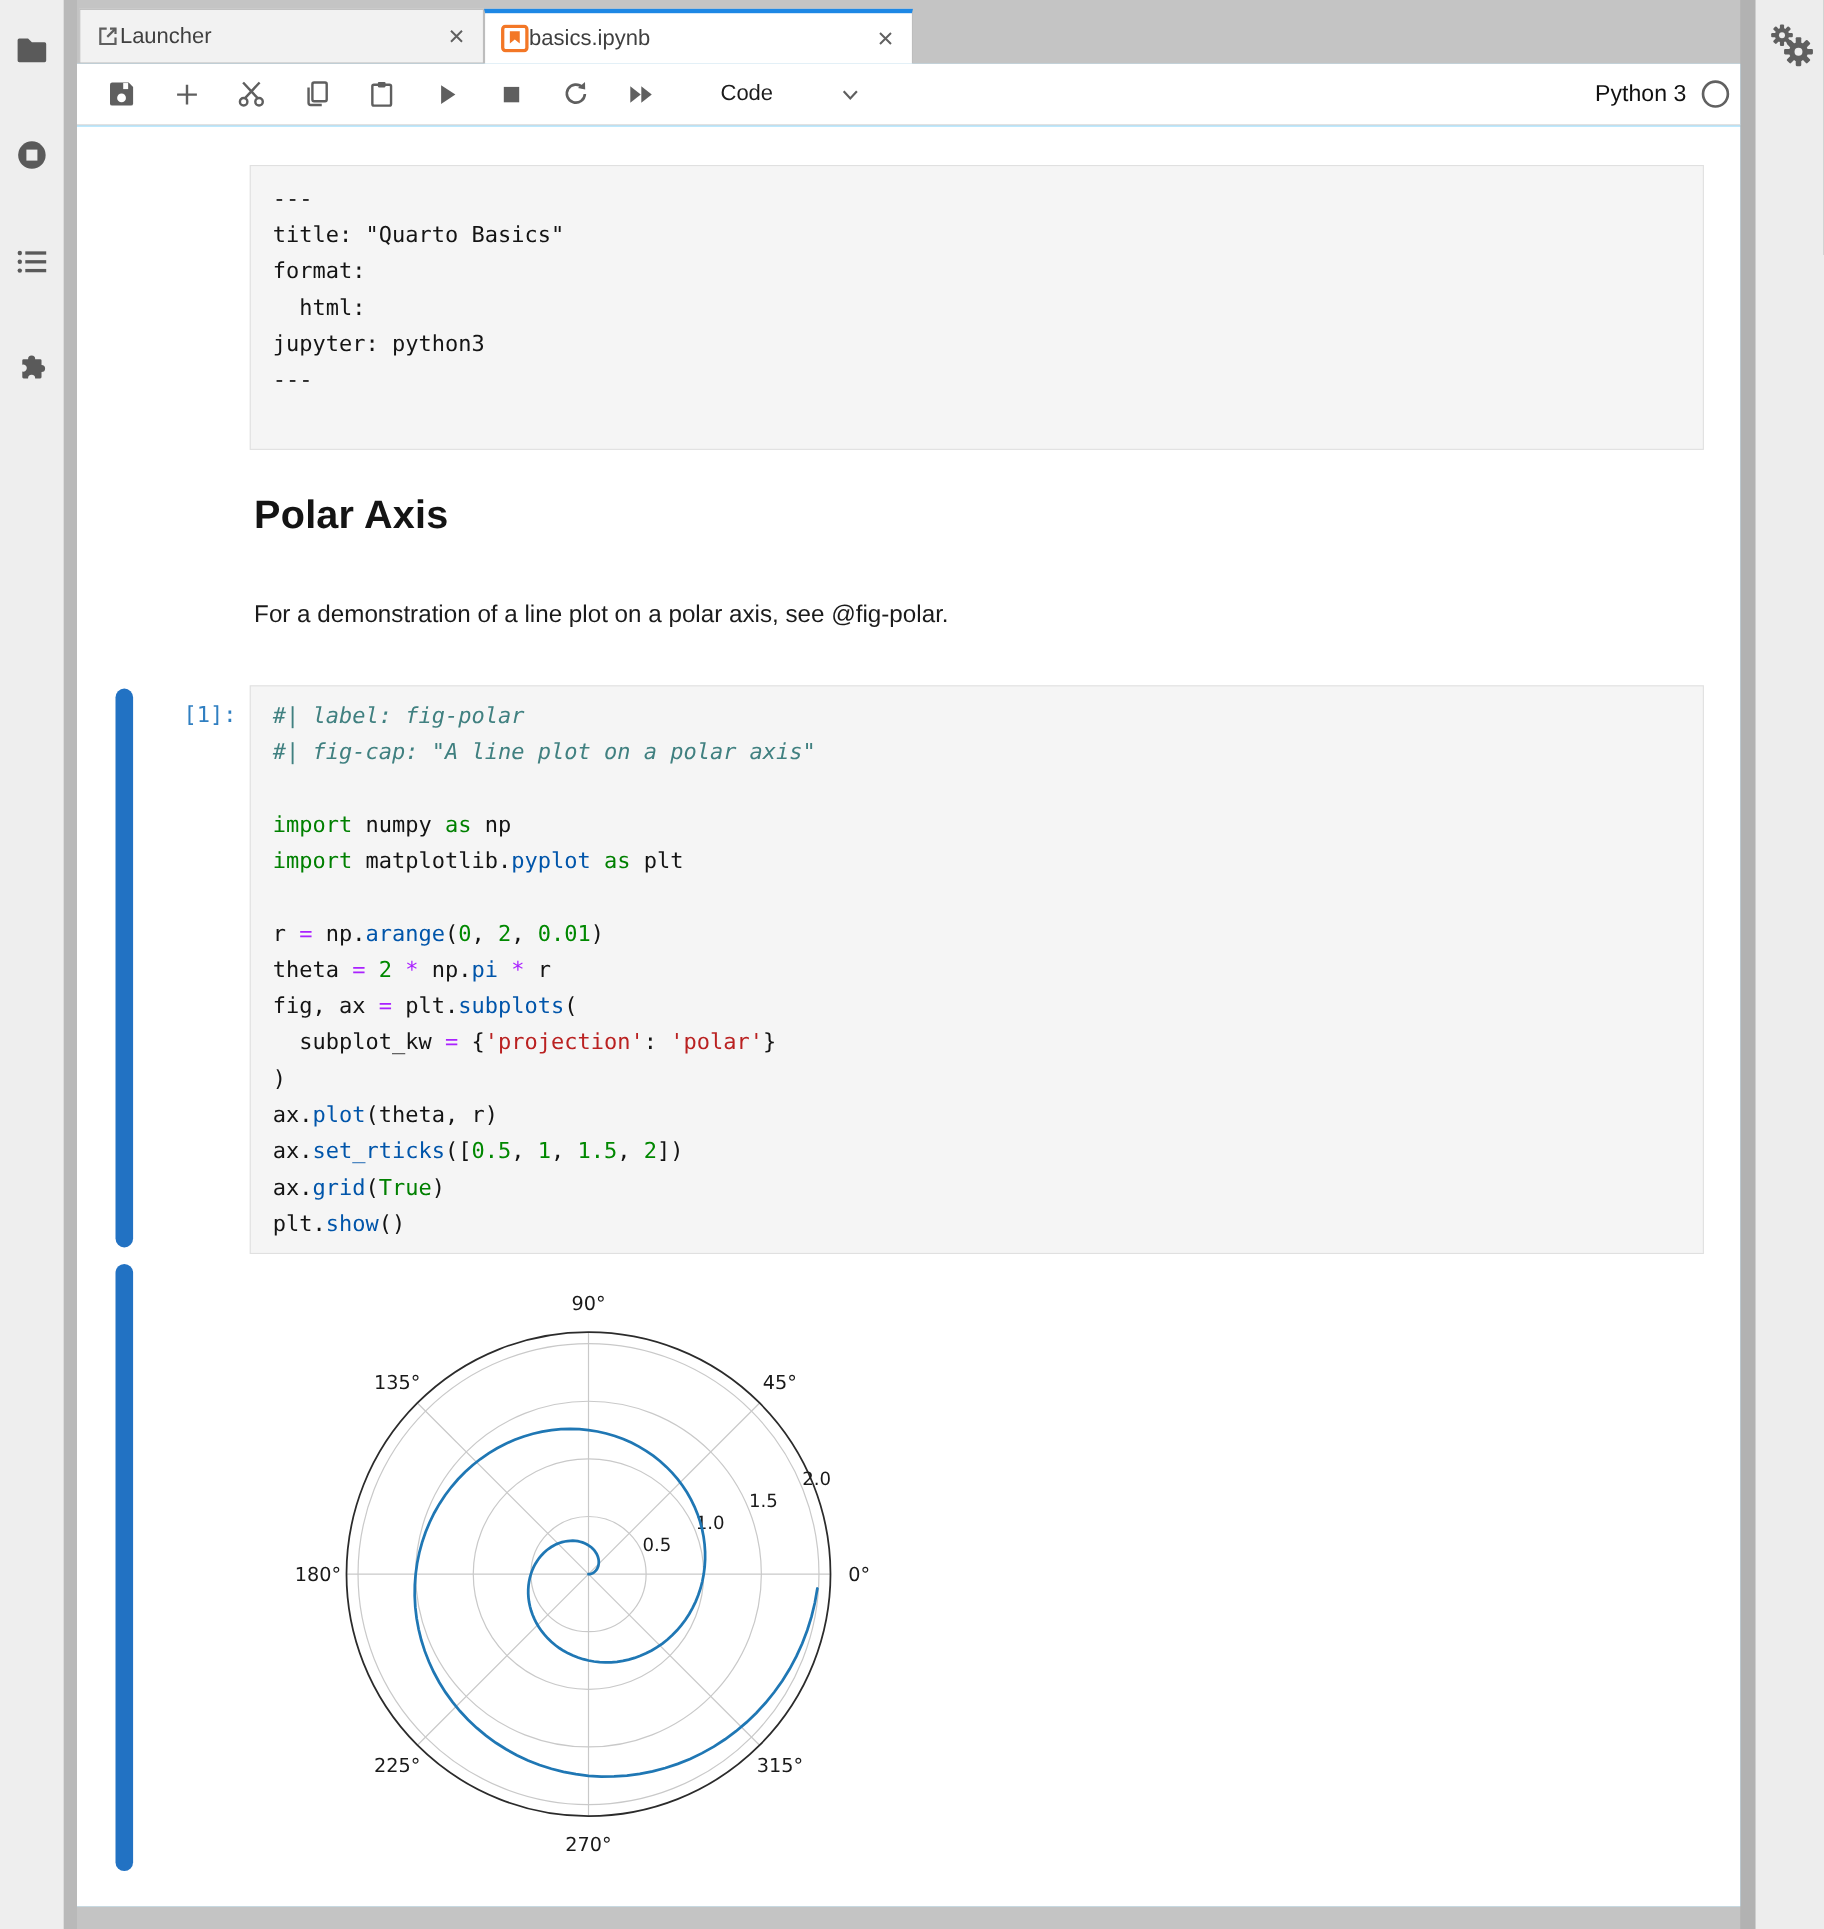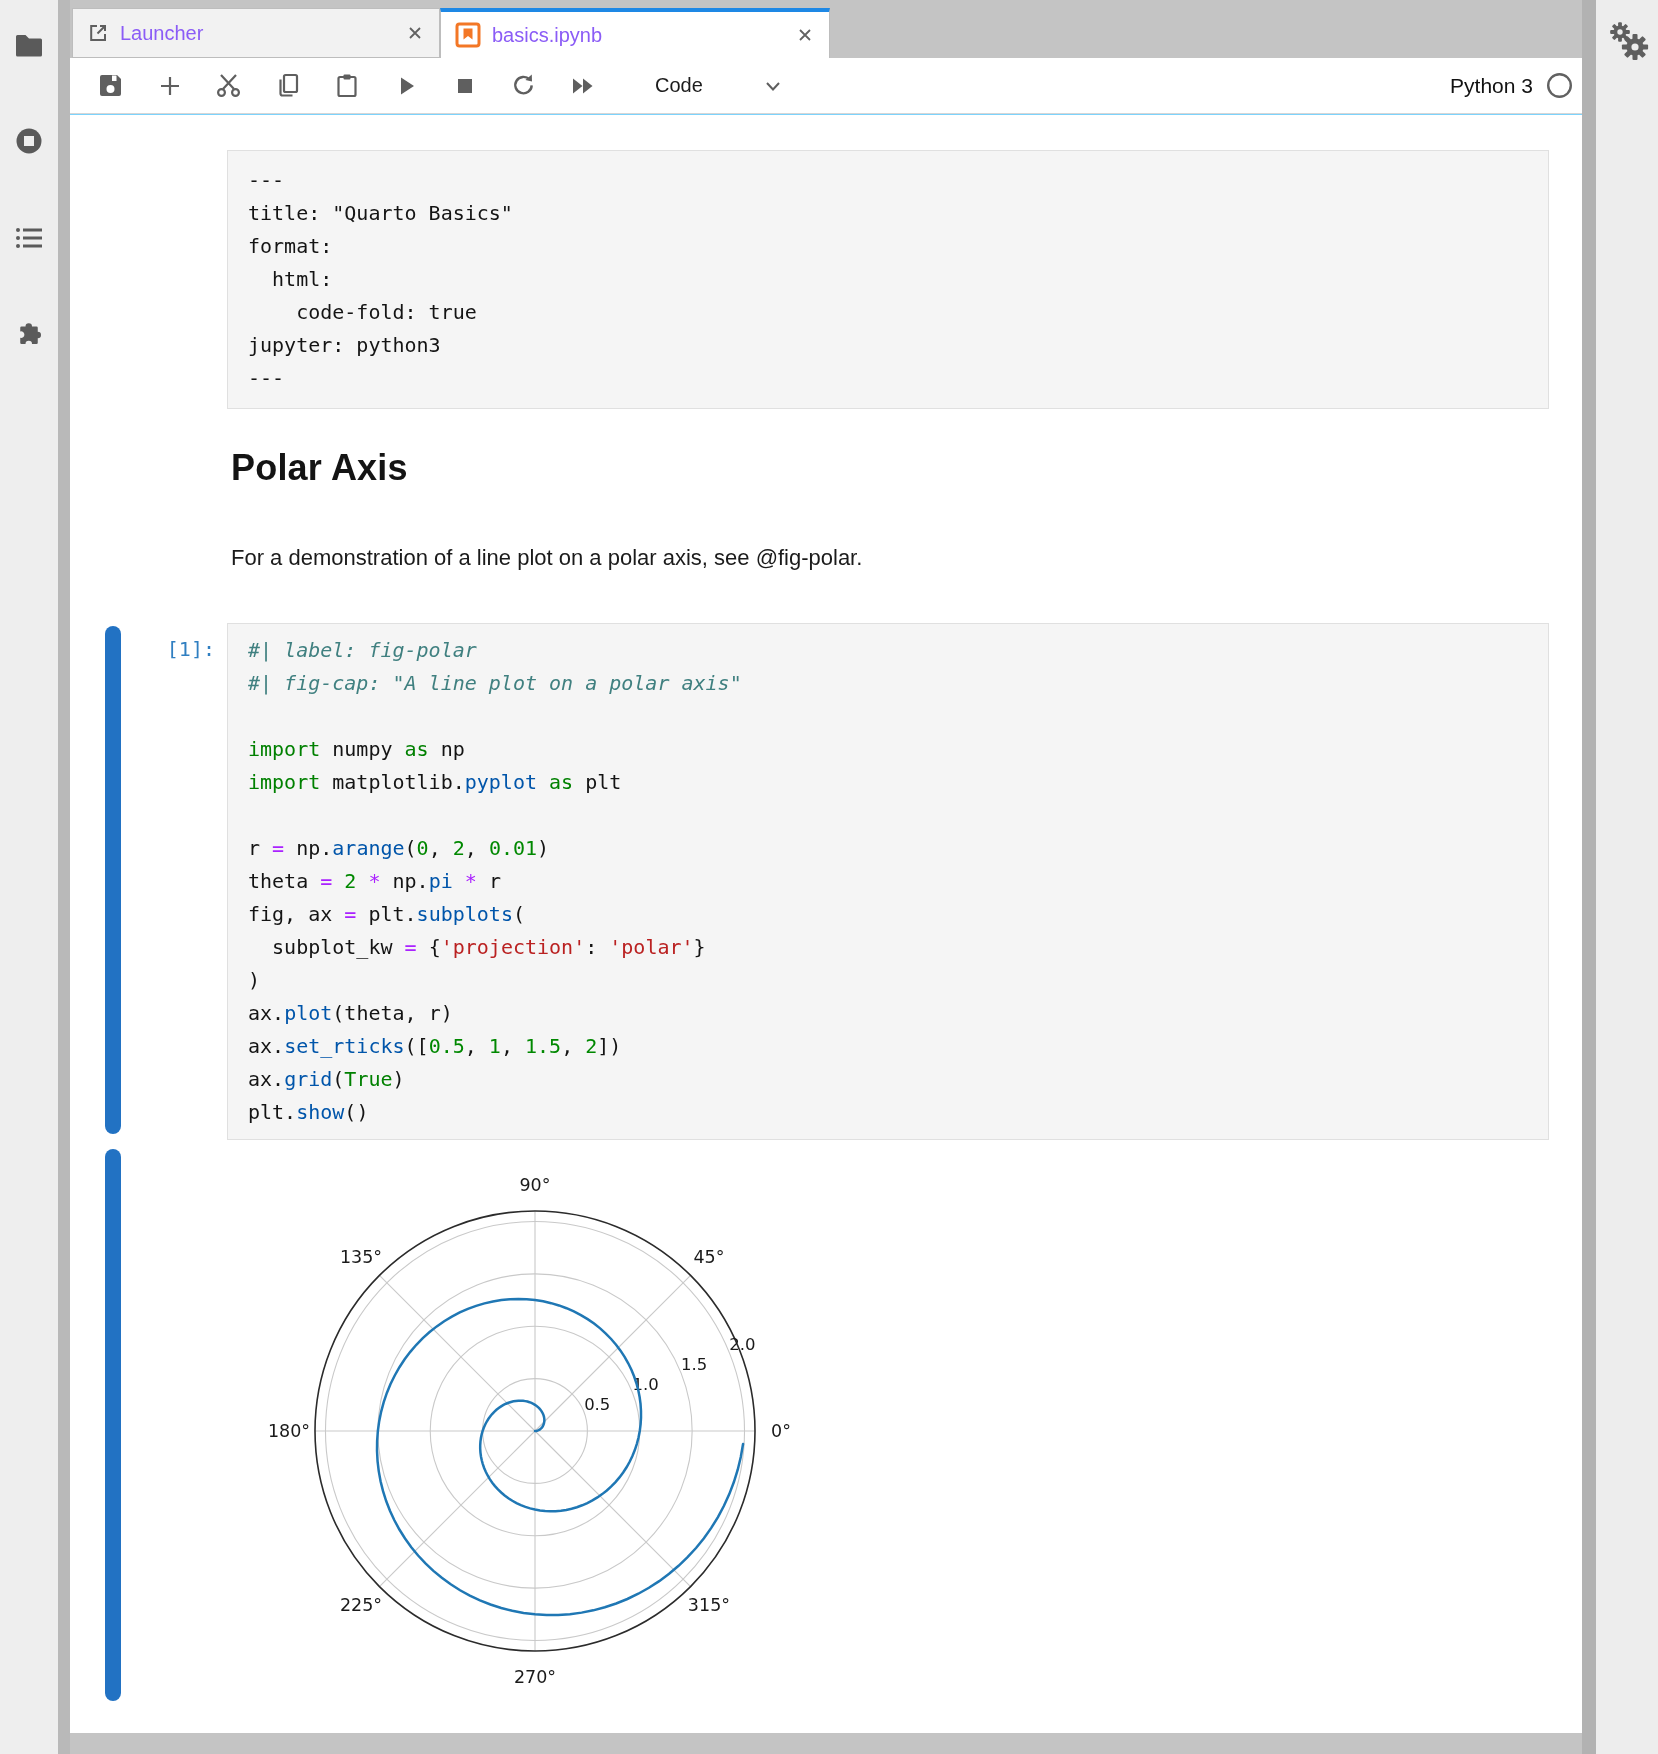--- a/index.html
+++ b/index.html
@@ -12,21 +12,21 @@
   }
   
   .left-sidebar { position:absolute; left:0; top:0; width:58px; height:1754px; background:#eeeeee; }
   .gap-left  { position:absolute; left:58px;  top:0; width:12px; height:1754px; background:#b9b9b9; }
   .gap-right { position:absolute; left:1582px; top:0; width:14px; height:1754px; background:#b2b2b2; }
   .right-sidebar { position:absolute; left:1596px; top:0; width:62px; height:1754px; background:#ededed; }
   .sidebar-btn { position:absolute; left:13px; width:32px; height:32px; display:flex; align-items:center; justify-content:center; }
   .rs-btn { position:absolute; left:10px; top:20px; width:46px; height:46px; }
 
   
-  .tab { position:absolute; top:8px; height:50px; display:flex; align-items:center; gap:11px; padding:0 14px; font-size:20px; color:#8b5cf6; cursor:default; }
+  .tab { position:absolute; top:8px; height:50px; display:flex; align-items:center; padding:0 14px; font-size:20px; color:#404040; cursor:default; }
   .tab-launcher { left:72px; width:368px; background:#f2f2f2; border:1px solid #bdbdbd; }
   .tab-active   { left:440px; width:390px; background:#ffffff; border-left:1px solid #bdbdbd; border-right:1px solid #bdbdbd; border-top:4px solid #1e88e5; }
   .tab .title { flex:1 1 auto; white-space:nowrap; overflow:hidden; }
   .tab-close { width:20px; height:20px; flex:0 0 auto; }
   .tabline { position:absolute; left:72px; top:57px; width:368px; height:1px; background:#bdbdbd; }
 
   
   .main-panel { position:absolute; left:70px; top:58px; width:1512px; height:1675px; background:#7dd3fc; }
   .toolbar { position:absolute; left:0; top:0; width:1512px; height:56px; background:#fff; border-bottom:1px solid #d6d6d6; display:flex; align-items:center; padding-left:26px; }
   .tb-btn { width:29px; height:29px; margin-right:30px; display:flex; align-items:center; justify-content:center; flex:0 0 auto; }
@@ -227,21 +227,21 @@
       <div class="kernel-area">
         <span>Python 3</span>
         <svg width="27" height="27" viewBox="0 0 27 27">
           <circle cx="13.5" cy="13.5" r="11.3" stroke="#616161" stroke-width="2.4" fill="none"></circle>
         </svg>
       </div>
     </div>
 
     <div class="content">
 
-      <div class="cell-box raw-box" id="raw-cell"><div class="cm-line">---</div><div class="cm-line">title: "Quarto Basics"</div><div class="cm-line">format:</div><div class="cm-line">  html:</div><div class="cm-line">    code-fold: true</div><div class="cm-line">jupyter: python3</div><div class="cm-line">---</div></div>
+      <div class="cell-box raw-box" id="raw-cell"><div class="cm-line">---</div><div class="cm-line">title: "Quarto Basics"</div><div class="cm-line">format:</div><div class="cm-line">  html:</div><div class="cm-line">jupyter: python3</div><div class="cm-line">---</div></div>
 
       <div>
         <h2 class="md-heading">Polar Axis</h2>
         <p class="md-para">For a demonstration of a line plot on a polar axis, see @fig-polar.</p>
       </div>
 
       <div class="collapser collapser-input"></div>
       <div class="in-prompt">[1]:</div>
       <div class="cell-box code-box" id="code-cell"><div class="cm-line"><span class="tok-c">#| label: fig-polar</span></div><div class="cm-line"><span class="tok-c">#| fig-cap: "A line plot on a polar axis"</span></div><div class="cm-line"></div><div class="cm-line"><span class="tok-k">import</span><span class="tok-v"> numpy </span><span class="tok-k">as</span><span class="tok-v"> np</span></div><div class="cm-line"><span class="tok-k">import</span><span class="tok-v"> matplotlib.</span><span class="tok-p">pyplot</span><span class="tok-v"> </span><span class="tok-k">as</span><span class="tok-v"> plt</span></div><div class="cm-line"></div><div class="cm-line"><span class="tok-v">r </span><span class="tok-o">=</span><span class="tok-v"> np.</span><span class="tok-p">arange</span><span class="tok-v">(</span><span class="tok-n">0</span><span class="tok-v">, </span><span class="tok-n">2</span><span class="tok-v">, </span><span class="tok-n">0.01</span><span class="tok-v">)</span></div><div class="cm-line"><span class="tok-v">theta </span><span class="tok-o">=</span><span class="tok-v"> </span><span class="tok-n">2</span><span class="tok-v"> </span><span class="tok-o">*</span><span class="tok-v"> np.</span><span class="tok-p">pi</span><span class="tok-v"> </span><span class="tok-o">*</span><span class="tok-v"> r</span></div><div class="cm-line"><span class="tok-v">fig, ax </span><span class="tok-o">=</span><span class="tok-v"> plt.</span><span class="tok-p">subplots</span><span class="tok-v">(</span></div><div class="cm-line"><span class="tok-v">  subplot_kw </span><span class="tok-o">=</span><span class="tok-v"> {</span><span class="tok-s">'projection'</span><span class="tok-v">: </span><span class="tok-s">'polar'</span><span class="tok-v">}</span></div><div class="cm-line"><span class="tok-v">)</span></div><div class="cm-line"><span class="tok-v">ax.</span><span class="tok-p">plot</span><span class="tok-v">(theta, r)</span></div><div class="cm-line"><span class="tok-v">ax.</span><span class="tok-p">set_rticks</span><span class="tok-v">([</span><span class="tok-n">0.5</span><span class="tok-v">, </span><span class="tok-n">1</span><span class="tok-v">, </span><span class="tok-n">1.5</span><span class="tok-v">, </span><span class="tok-n">2</span><span class="tok-v">])</span></div><div class="cm-line"><span class="tok-v">ax.</span><span class="tok-p">grid</span><span class="tok-v">(</span><span class="tok-k">True</span><span class="tok-v">)</span></div><div class="cm-line"><span class="tok-v">plt.</span><span class="tok-p">show</span><span class="tok-v">()</span></div></div>
 

